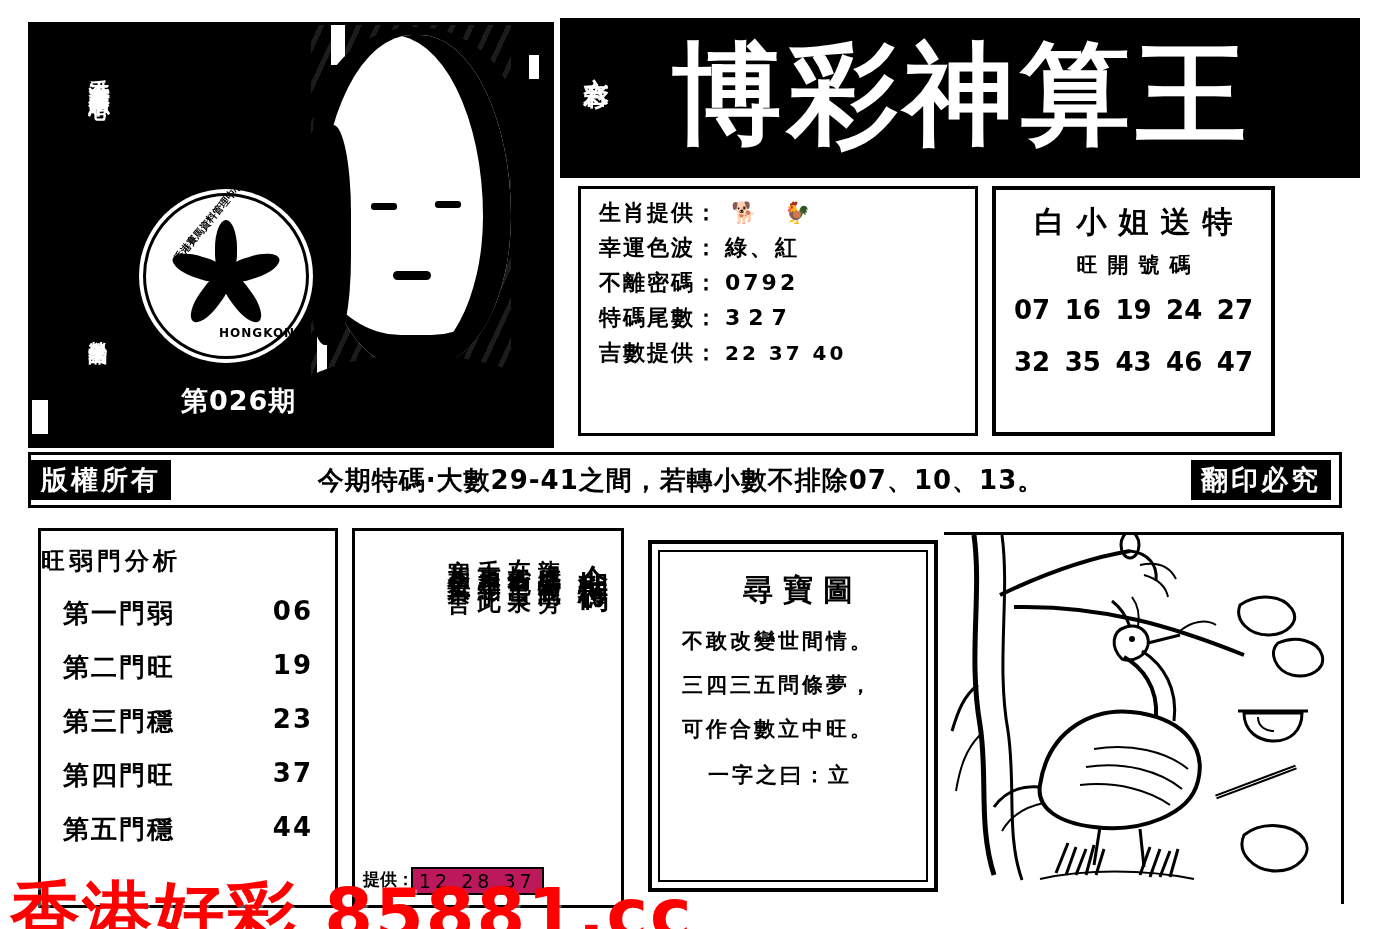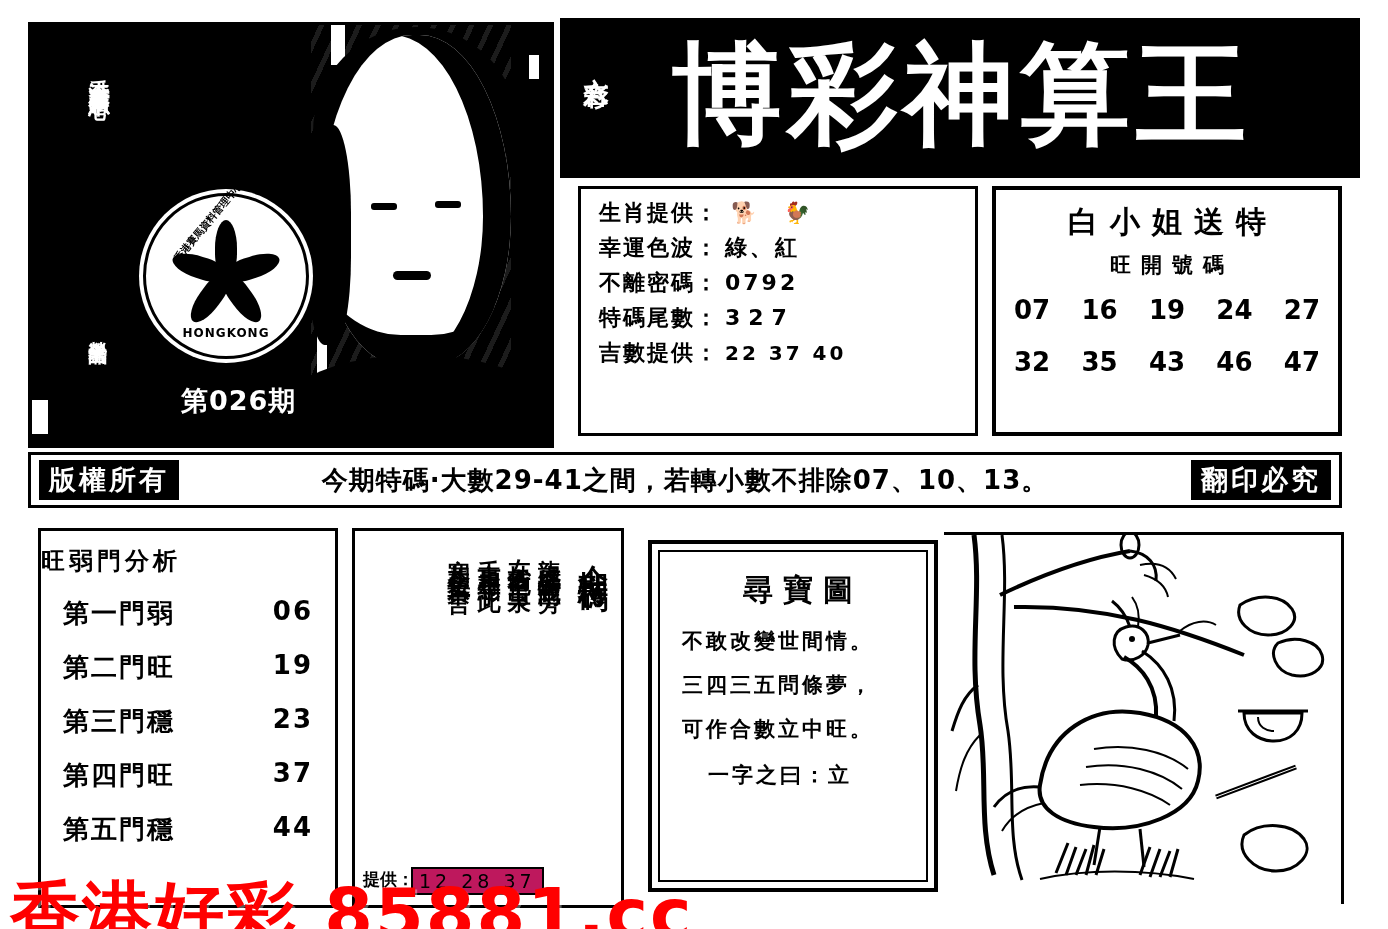--- a/index.html
+++ b/index.html
@@ -113,21 +113,21 @@
     position: absolute;
     left: 50%; top: 50%;
     width: 14px; height: 14px;
     margin: -7px 0 0 -7px;
     background: #000;
     border-radius: 50%;
   }
   .emblem-label {
     position: absolute;
     left: 0; right: 0; bottom: 16px;
-    text-align: center;
+    text-align: right;
     font-size: 12px;
     font-weight: bold;
     letter-spacing: 1px;
   }
 
   .vertical-title {
     position: absolute;
     left: 56px; top: 38px;
     writing-mode: vertical-rl;
     color: #fff;
@@ -224,21 +224,21 @@
     display: inline-block;
     margin-left: 12px;
     font-size: 21px;
     letter-spacing: 10px;
   }
 
   
   .lady-box {
     position: absolute;
     left: 992px; top: 186px;
-    width: 350px; height: 250px;
+    width: 283px; height: 250px;
     border: 4px solid #000;
     background: #fff;
     box-sizing: border-box;
   }
   .lady-title {
     text-align: center;
     font-size: 30px;
     font-weight: bold;
     letter-spacing: 12px;
     margin-top: 12px;
@@ -275,21 +275,21 @@
     display: flex;
     align-items: center;
   }
   .banner-tag {
     background: #000;
     color: #fff;
     font-size: 27px;
     font-weight: bold;
     letter-spacing: 3px;
     padding: 2px 10px;
-    margin-left: 8px;
+    margin-left: 0;
   }
   .banner-text {
     flex: 1;
     text-align: center;
     font-size: 26px;
     font-weight: bold;
     letter-spacing: 1px;
     white-space: nowrap;
   }
   .banner-tag.right { margin-right: 8px; margin-left: 0; }

